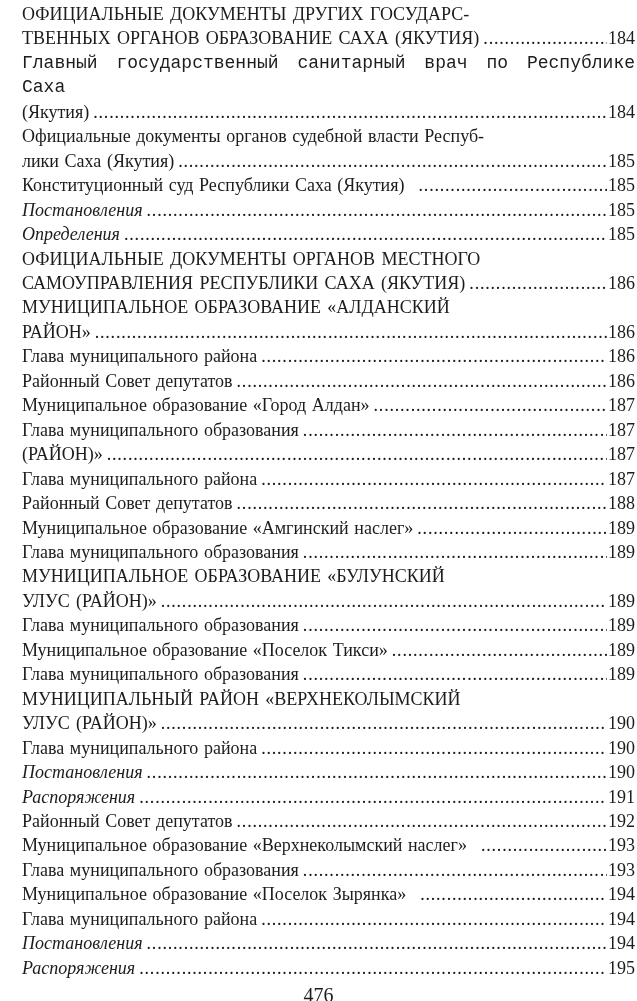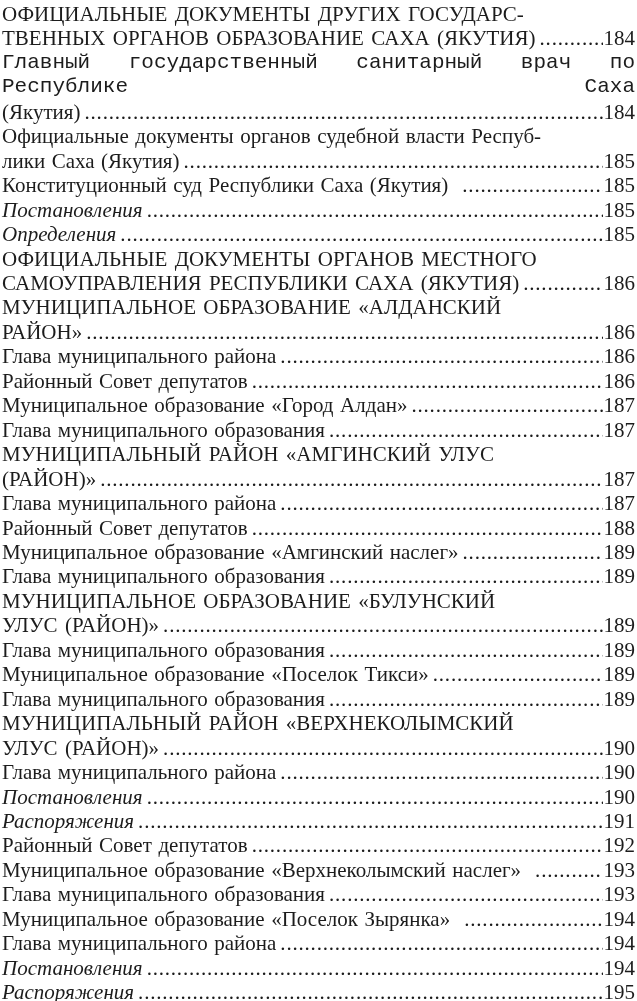--- a/index.html
+++ b/index.html
@@ -22,24 +22,25 @@
     display: flex;
     flex-direction: column;
   }
   .toc-list {
     flex: 0 0 auto;
   }
   .entry {
     margin: 0;
   }
   .entry-line {
-    font-size: 21px;
+    font-size: 18px;
     line-height: 24.45px;
     word-spacing: 0.06em;
     white-space: normal;
+    margin-left: 20px;
   }
   .entry-line.pre {
     text-align: left;
   }
   .entry-line.pre.stretch {
     text-align: justify;
     text-align-last: justify;
     font-family: Liberation Mono, monospace;
     -moz-text-align-last: justify;
   }
@@ -201,23 +202,20 @@
   <div class="entry plain">
     <div class="prelines"></div>
     <div class="entry-line lastline">
       <span class="lbl">Глава муниципального образования</span>
       <span class="leader"></span>
       <span class="pg">187</span>
     </div>
   </div>
 
   <div class="entry caps">
-    <div class="prelines">
-          <div class="entry-line pre">МУНИЦИПАЛЬНЫЙ РАЙОН «АМГИНСКИЙ УЛУС</div>
-        </div>
     <div class="entry-line lastline">
       <span class="lbl">(РАЙОН)»</span>
       <span class="leader"></span>
       <span class="pg">187</span>
     </div>
   </div>
 
   <div class="entry plain">
     <div class="prelines"></div>
     <div class="entry-line lastline">

